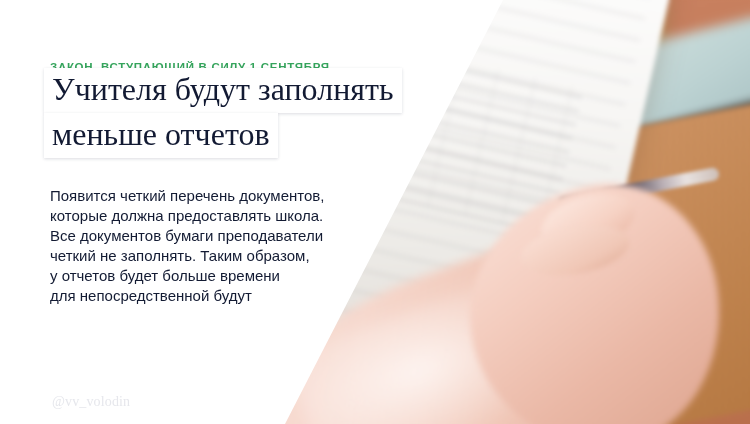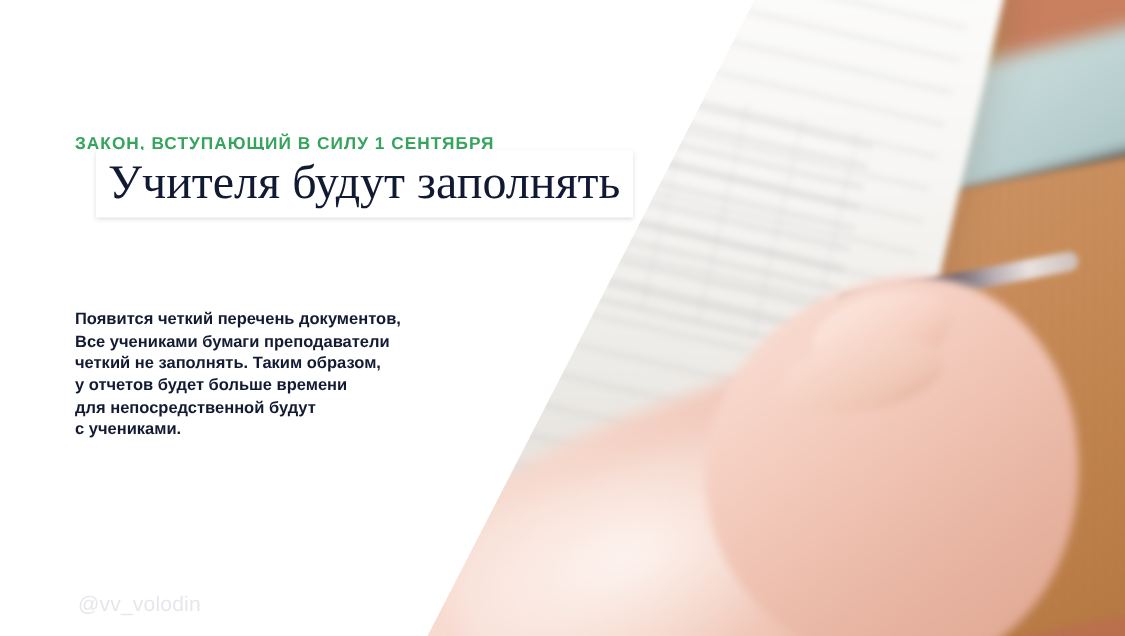--- a/index.html
+++ b/index.html
@@ -232,61 +232,59 @@
   }
   .kicker {
     position: absolute;
     top: 61px;
     left: 0;
     font-size: 11.5px;
     font-weight: 700;
     letter-spacing: 0.06em;
     color: #35a45c;
     white-space: nowrap;
-    margin-top: 29px;
   }
   .headline {
     position: absolute;
-    top: 100px;
+    top: 68px;
     left: -6px;
     width: 440px;
-    margin-left: 20px;
   }
   .headline-line {
     display: inline-block;
     background: #ffffff;
     box-shadow: 0 1px 3px rgba(30,40,70,0.16);
     font-family: "Liberation Serif", "DejaVu Serif", serif;
     font-size: 32px;
     line-height: 1.16;
     color: #121a33;
     padding: 3px 8px 5px 8px;
     white-space: nowrap;
   }
   .body {
     position: absolute;
     top: 186px;
     left: 0;
     width: 330px;
-    font-size: 11px;
+    font-size: 15px;
     line-height: 1.33;
     color: #131b33;
-    font-weight: 700;
-    margin-top: 20px;
+    font-weight: 400;
   }
   .body div {
     white-space: nowrap;
   }
   .handle {
     position: absolute;
     left: 52px;
     top: 394px;
     font-size: 14px;
     color: #e6e7ec;
     letter-spacing: 0.01em;
+    font-family: Liberation Serif, serif;
   }
 </style>
 </head>
 <body>
 
 <div class="card">
 
   <div class="photo">
     <div class="photo-wall"></div>
     <div class="photo-plant"></div>
@@ -310,28 +308,29 @@
 
   <div class="panel"></div>
 
   <div class="content">
 
     <div class="kicker">ЗАКОН, ВСТУПАЮЩИЙ В СИЛУ 1 СЕНТЯБРЯ</div>
 
     <div class="headline">
       <div class="headline-line">Учителя будут заполнять</div>
       <br>
+      <div class="headline-line">меньше отчетов</div>
     </div>
 
     <div class="body">
       <div>Появится четкий перечень документов,</div>
-      <div>Все учениками бумаги преподаватели</div>
+      <div>которые должна предоставлять школа.</div>
+      <div>Все документов бумаги преподаватели</div>
       <div>четкий не заполнять. Таким образом,</div>
       <div>у отчетов будет больше времени</div>
       <div>для непосредственной будут</div>
-      <div>с учениками.</div>
     </div>
 
   </div>
 
   <div class="handle">@vv_volodin</div>
 
 </div>
 
 </body></html>

